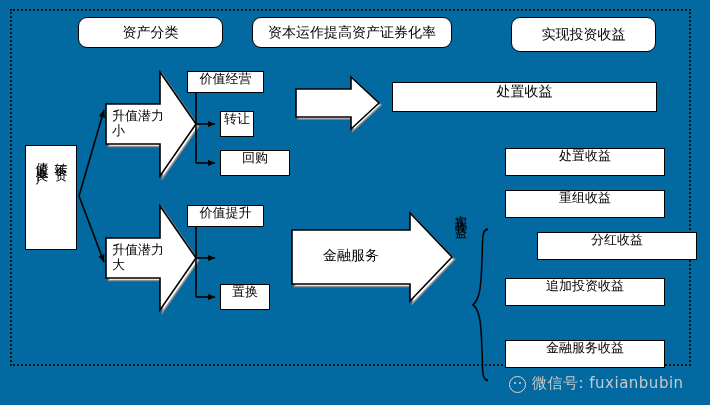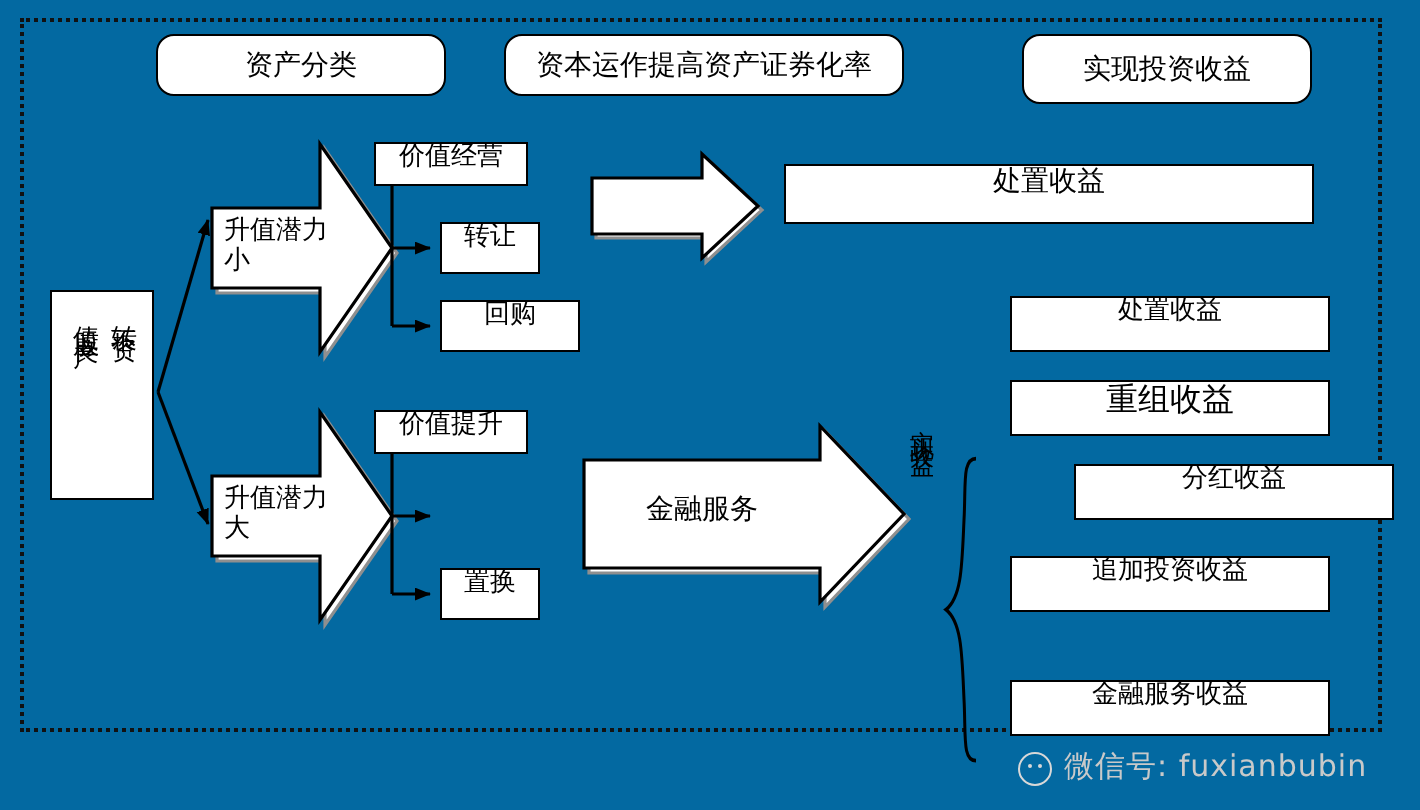--- a/index.html
+++ b/index.html
@@ -192,21 +192,21 @@
 
   <div class="blockarrow-label" style="left:112px; top:108px; width:52px; font-size:13px;">升值潜力
 小</div>
   <div class="blockarrow-label" style="left:112px; top:242px; width:52px; font-size:13px;">升值潜力
 大</div>
   <div class="blockarrow-label" style="left:306px; top:247px; width:90px; font-size:14px; text-align:center;">金融服务</div>
 
   <div class="box" style="left:187px; top:71px; width:77px; height:22px; font-size:13px;">
     <span>价值经营</span>
   </div>
-  <div class="box" style="left:220px; top:111px; width:50px; height:26px; font-size:13px;">
+  <div class="box" style="left:220px; top:111px; width:34px; height:26px; font-size:13px;">
     <span>转让</span>
   </div>
   <div class="box" style="left:220px; top:150px; width:70px; height:26px; font-size:13px;">
     <span>回购</span>
   </div>
 
   <div class="box" style="left:187px; top:205px; width:77px; height:22px; font-size:13px;">
     <span>价值提升</span>
   </div>
   <div class="box" style="left:220px; top:284px; width:50px; height:26px; font-size:13px;">
@@ -215,21 +215,21 @@
 
   <div class="box" style="left:392px; top:82px; width:265px; height:30px; font-size:14px;">
     <span>处置收益</span>
   </div>
 
   <div class="vlabel" style="left:455px; top:205px;">实现收益</div>
 
   <div class="box" style="left:505px; top:148px; width:160px; height:28px; font-size:13px;">
     <span>处置收益</span>
   </div>
-  <div class="box" style="left:505px; top:190px; width:160px; height:28px; font-size:16px;">
+  <div class="box" style="left:505px; top:190px; width:160px; height:28px; font-size:13px;">
     <span>重组收益</span>
   </div>
   <div class="box" style="left:505px; top:232px; width:160px; height:28px; font-size:13px;margin-left:32px;">
     <span>分红收益</span>
   </div>
   <div class="box" style="left:505px; top:278px; width:160px; height:28px; font-size:13px;">
     <span>追加投资收益</span>
   </div>
   <div class="box" style="left:505px; top:322px; width:160px; height:28px; font-size:13px;margin-top:18px;">
     <span>金融服务收益</span>

